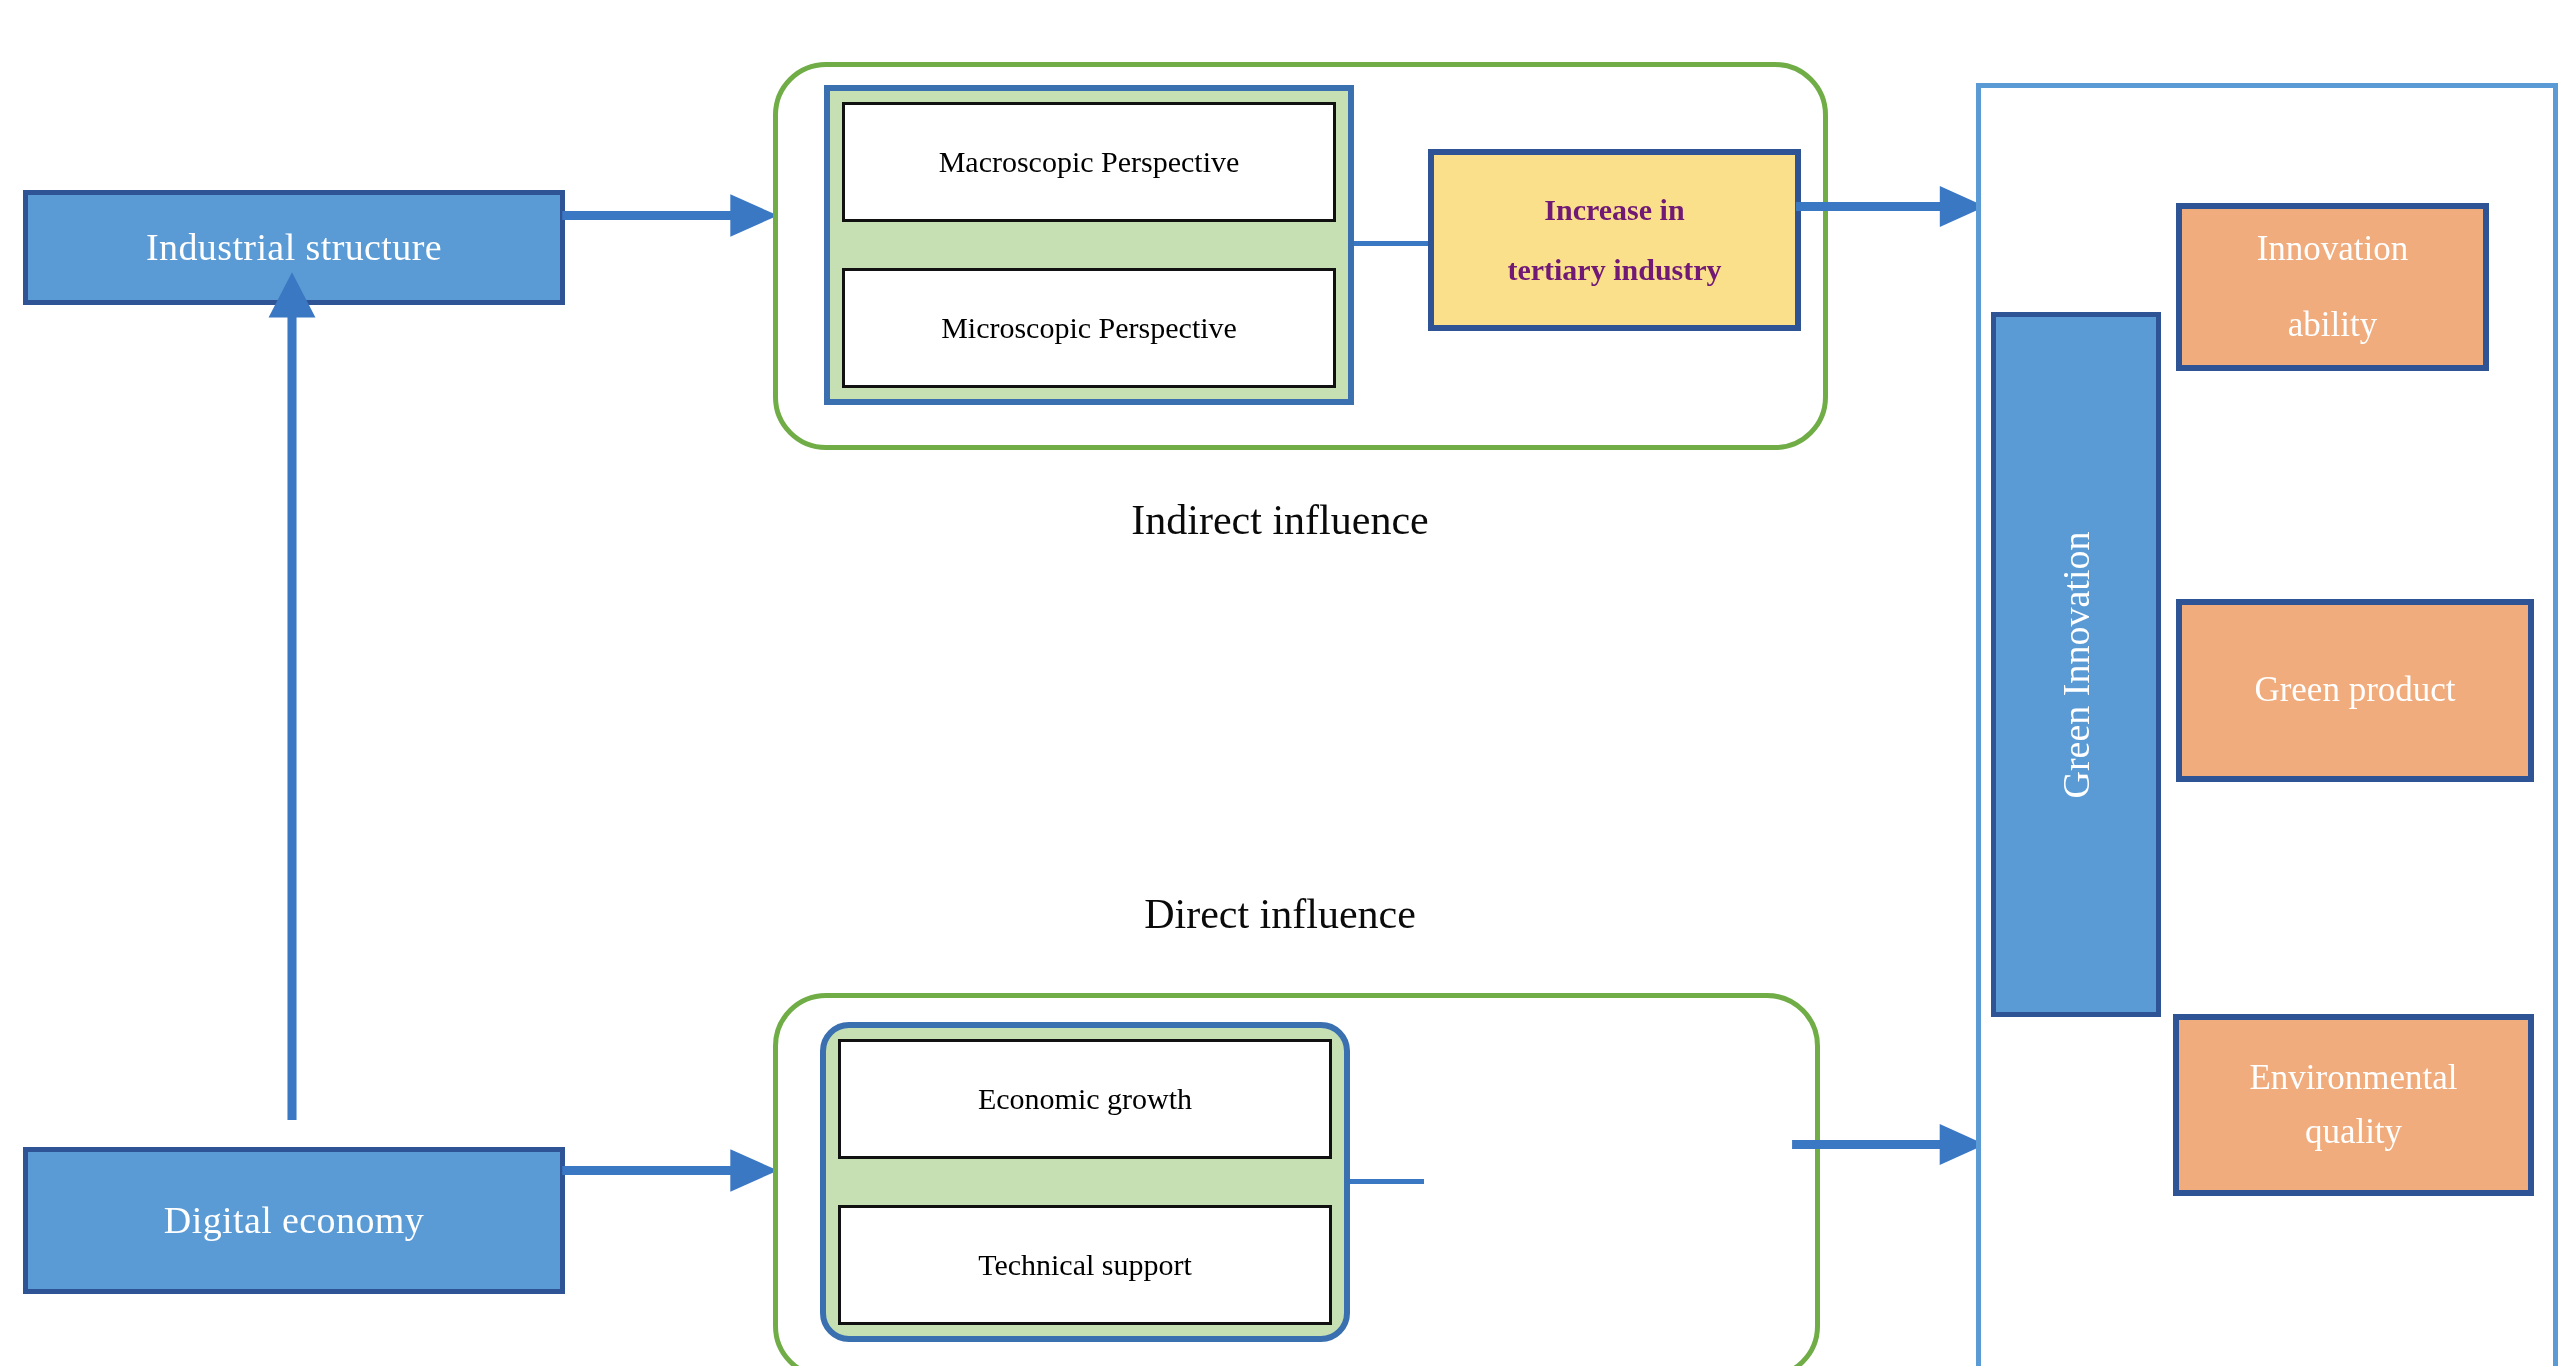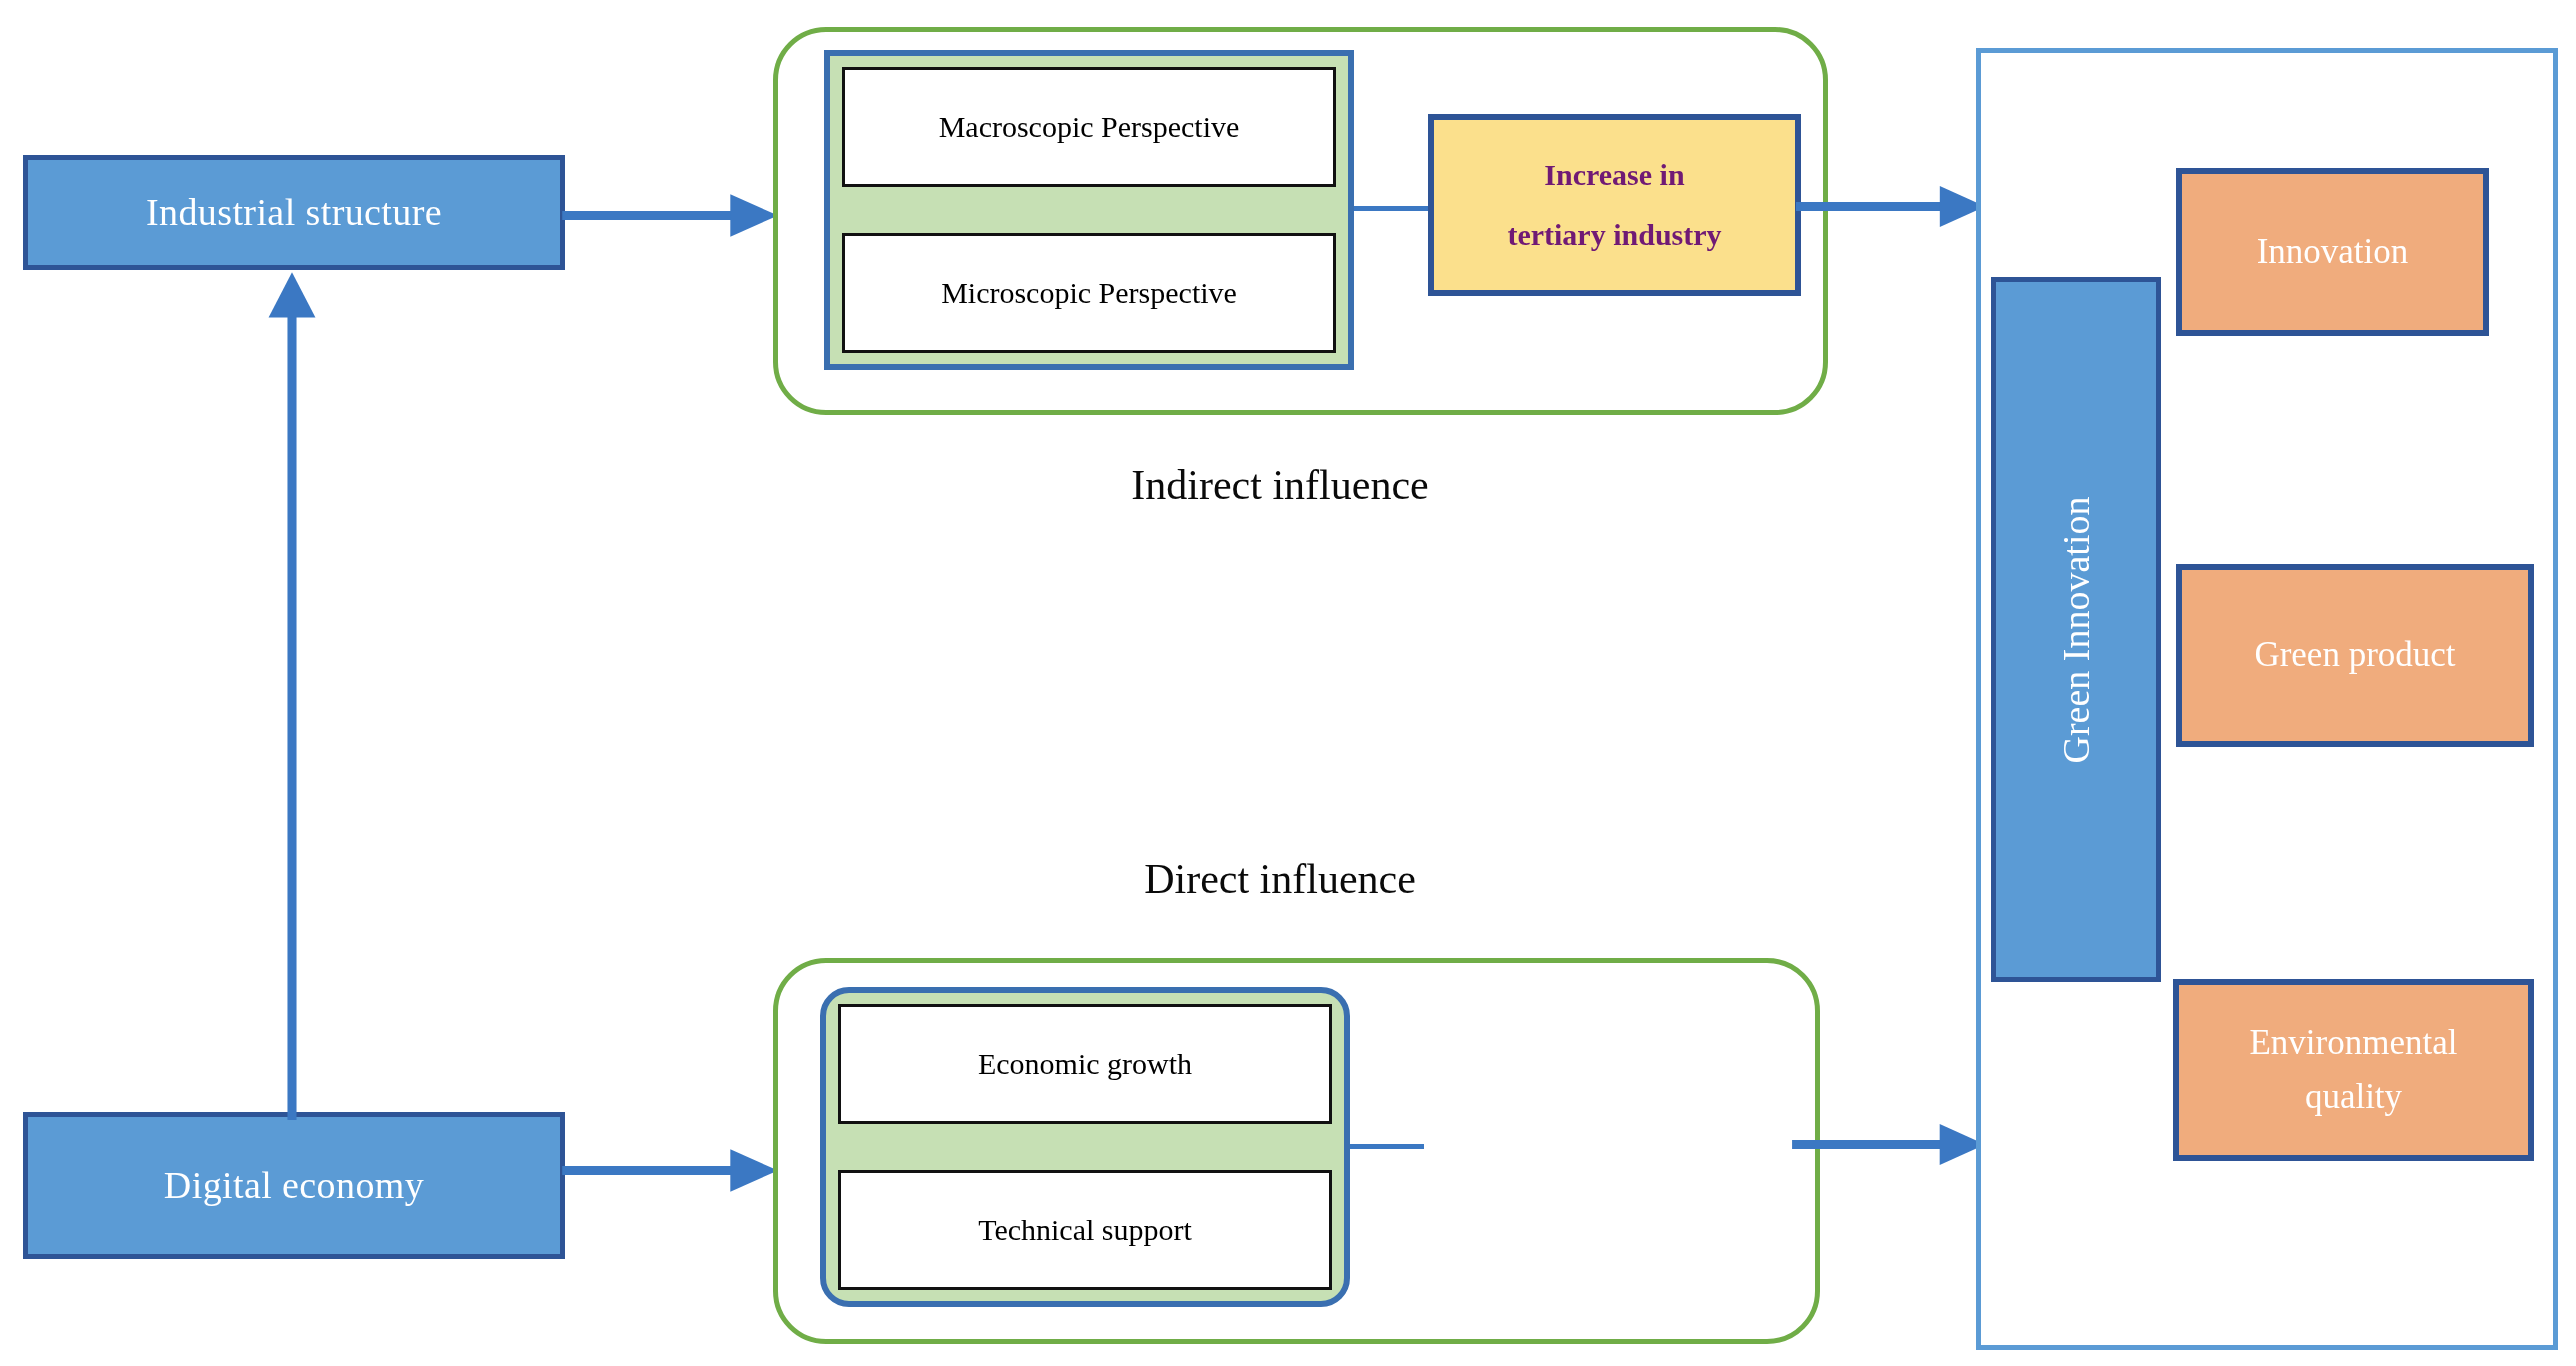--- a/index.html
+++ b/index.html
@@ -8,21 +8,21 @@
     font-family:"Liberation Serif","DejaVu Serif",serif;
     -webkit-font-smoothing:antialiased;
   }
   #canvas{
     position:relative;
     width:2576px;
     height:1367px;
     background:#ffffff;
     overflow:hidden;
   }
-  .abs{position:absolute;box-sizing:border-box;}
+  .abs{position:absolute;box-sizing:border-box;margin-top:35px;}
 
   
   .driver-box{
     background:#5B9BD5;
     border:5.3px solid #2E5496;
     display:flex;align-items:center;justify-content:center;
     color:#ffffff;
     font-size:38px;
     letter-spacing:0.4px;
     text-align:center;
@@ -190,20 +190,21 @@
   </svg>
 
   <div class="abs outcome-frame" style="left:1976px;top:48px;width:582px;height:1302px;"></div>
 
   <div class="abs gi-bar" style="left:1991px;top:277px;width:170px;height:705px;">
     <span class="vtext">Green Innovation</span>
   </div>
 
   <div class="abs orange-box" style="left:2176px;top:168px;width:313px;height:168px;gap:22px;">
     <span>Innovation</span>
+    <span>ability</span>
   </div>
 
   <div class="abs orange-box" style="left:2176px;top:564px;width:358px;height:183px;">
     <span>Green product</span>
   </div>
 
   <div class="abs orange-box" style="left:2173px;top:979px;width:361px;height:182px;">
     <span>Environmental</span>
     <span>quality</span>
   </div>

